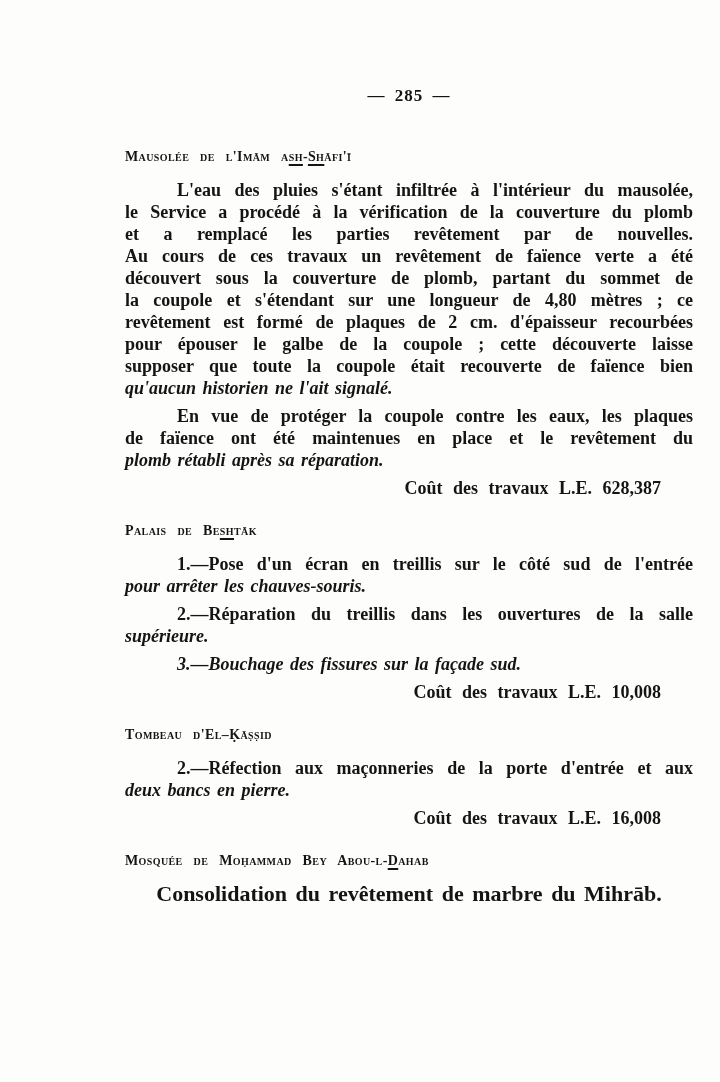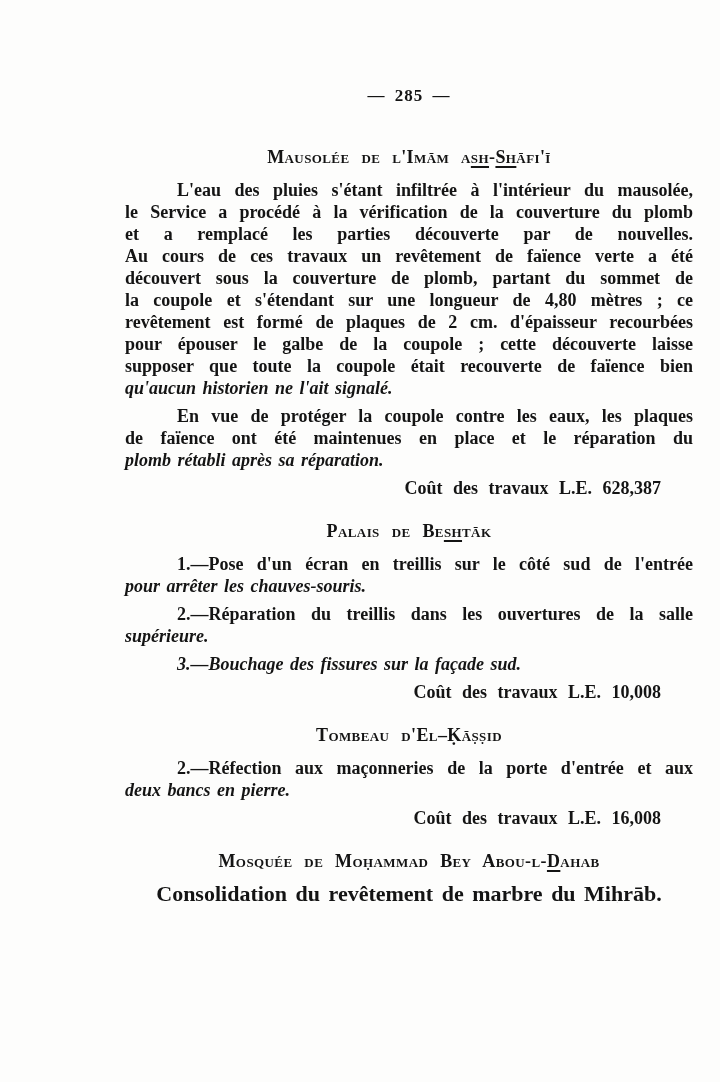--- a/index.html
+++ b/index.html
@@ -21,23 +21,22 @@
     margin-left: 48px;
   }
   .page-number-top {
     text-align: center;
     font-size: 17px;
     line-height: 20px;
     letter-spacing: 1px;
     word-spacing: 4px;
   }
   .section-heading {
-    text-align: center;
     font-variant: small-caps;
-    font-size: 18px;
+    font-size: 14px;
     line-height: 20px;
     word-spacing: 7px;
     letter-spacing: 0.4px;
     margin: 22px 0 12px 0;
   }
   [data-name="page-content"] section:first-child .section-heading {
     margin-top: 41px;
   }
   .para { margin: 0 0 6px 0; }
   .line {
@@ -80,32 +79,32 @@
 
 <div class="sheet" data-name="scanned-page">
   <div class="page-number-top" data-name="page-number-top">— 285 —</div>
 
   <div data-name="page-content">
       <section data-name="document-section">
         <div class="section-heading" data-name="section-heading">Mausolée de l'Imām a<span class="u" data-name="transliteration-underline">sh</span>-<span class="u" data-name="transliteration-underline">Sh</span>āfi'ī</div>
         <div class="para" data-name="paragraph">
           <div class="line first" data-name="text-line">L'eau des pluies s'étant infiltrée à l'intérieur du mausolée,</div>
           <div class="line" data-name="text-line">le Service a procédé à la vérification de la couverture du plomb</div>
-          <div class="line" data-name="text-line">et a remplacé les parties découverte par de nouvelles.</div>
+          <div class="line" data-name="text-line">et a remplacé les parties revêtement par de nouvelles.</div>
           <div class="line" data-name="text-line">Au cours de ces travaux un revêtement de faïence verte a été</div>
           <div class="line" data-name="text-line">découvert sous la couverture de plomb, partant du sommet de</div>
           <div class="line" data-name="text-line">la coupole et s'étendant sur une longueur de 4,80 mètres ; ce</div>
           <div class="line" data-name="text-line">revêtement est formé de plaques de 2 cm. d'épaisseur recourbées</div>
           <div class="line" data-name="text-line">pour épouser le galbe de la coupole ; cette découverte laisse</div>
           <div class="line" data-name="text-line">supposer que toute la coupole était recouverte de faïence bien</div>
           <div class="line last" data-name="text-line">qu'aucun historien ne l'ait signalé.</div>
         </div>
         <div class="para" data-name="paragraph">
           <div class="line first" data-name="text-line">En vue de protéger la coupole contre les eaux, les plaques</div>
-          <div class="line" data-name="text-line">de faïence ont été maintenues en place et le réparation du</div>
+          <div class="line" data-name="text-line">de faïence ont été maintenues en place et le revêtement du</div>
           <div class="line last" data-name="text-line">plomb rétabli après sa réparation.</div>
         </div>
         <div class="cost-line" data-name="cost-line">Coût des travaux L.E. 628,387</div>
       </section>
       <section data-name="document-section">
         <div class="section-heading" data-name="section-heading">Palais de Be<span class="u" data-name="transliteration-underline">sh</span>tāk</div>
         <div class="para" data-name="paragraph">
           <div class="line first" data-name="text-line">1.—Pose d'un écran en treillis sur le côté sud de l'entrée</div>
           <div class="line last" data-name="text-line">pour arrêter les chauves-souris.</div>
         </div>

